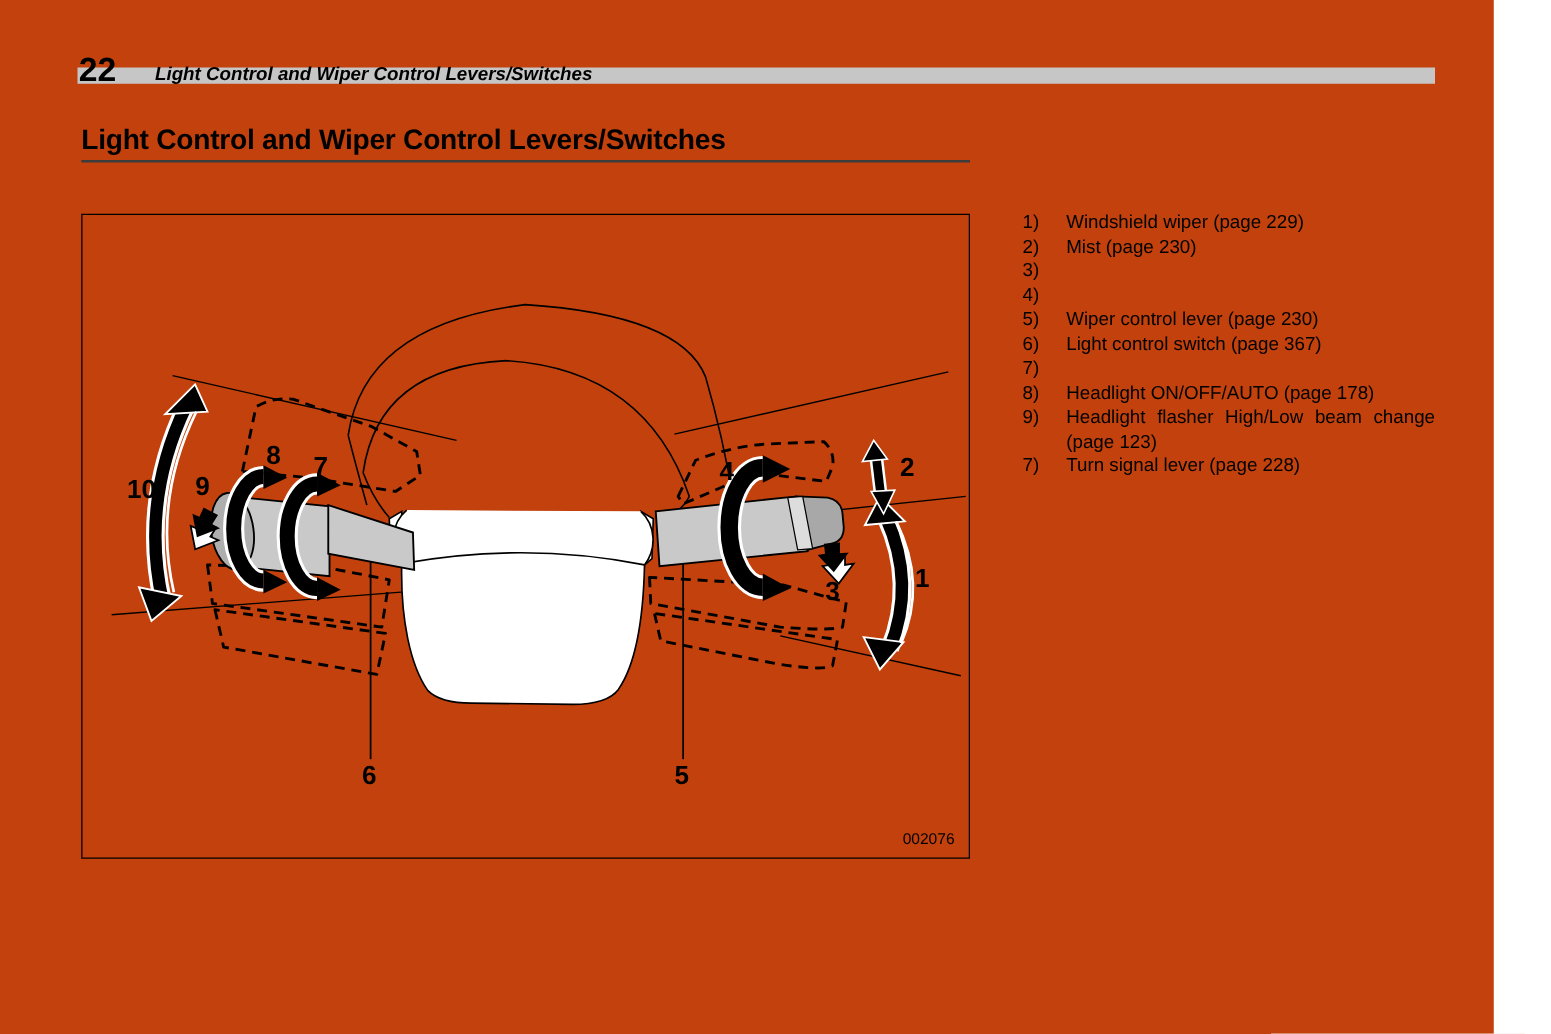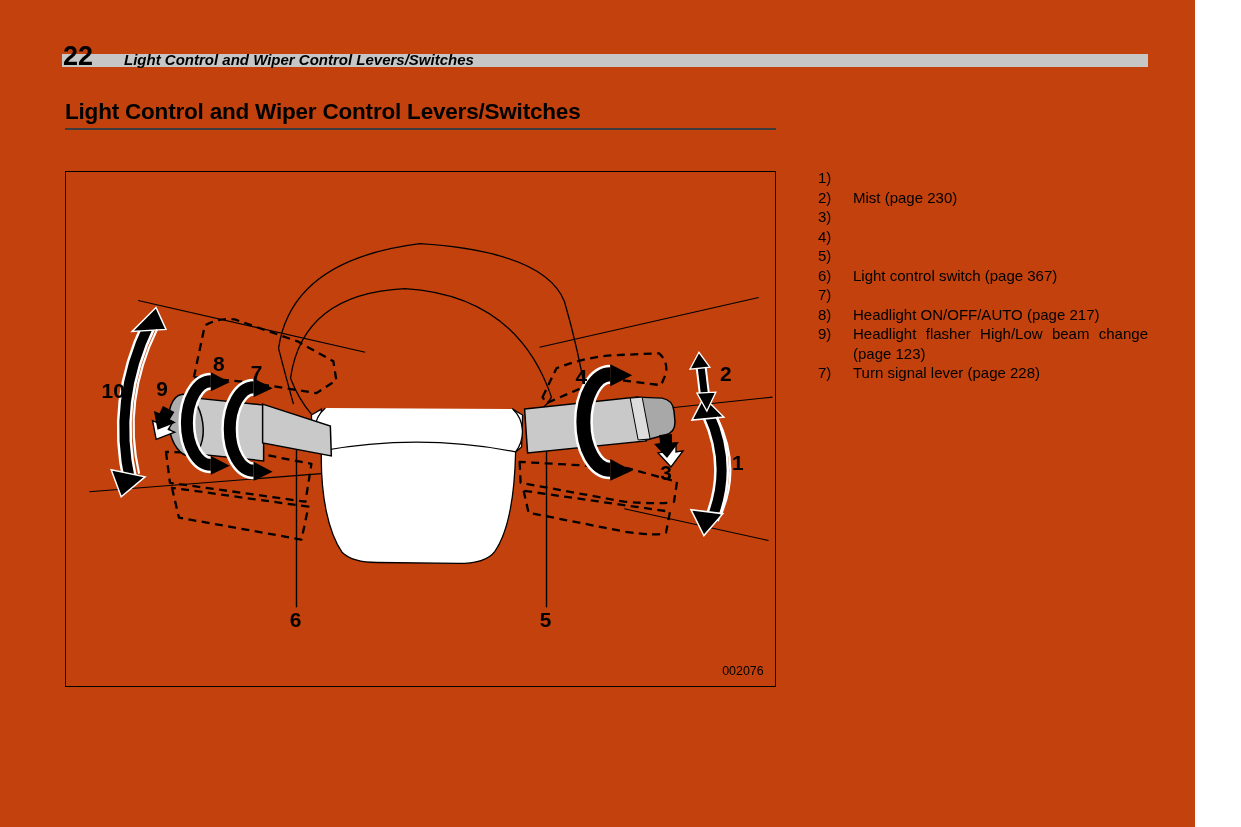--- a/index.html
+++ b/index.html
@@ -153,51 +153,53 @@
         <text class="callout" x="674" y="299">1</text>
       </g>
 
       <text class="figcode" x="700" y="505" text-anchor="end">002076</text>
     </svg>
   </div>
 
   <div class="legend">
     <div class="legrow">
       <div class="legnum">1)</div>
+      <div class="legtext">Windshield wiper (page 229)</div>
     </div>
 
     <div class="legrow">
       <div class="legnum">2)</div>
       <div class="legtext">Mist (page 230)</div>
     </div>
 
     <div class="legrow">
       <div class="legnum">3)</div>
     </div>
 
     <div class="legrow">
       <div class="legnum">4)</div>
     </div>
 
     <div class="legrow">
       <div class="legnum">5)</div>
+      <div class="legtext">Wiper control lever (page 230)</div>
     </div>
 
     <div class="legrow">
       <div class="legnum">6)</div>
       <div class="legtext">Light control switch (page 367)</div>
     </div>
 
     <div class="legrow">
       <div class="legnum">7)</div>
     </div>
 
     <div class="legrow">
       <div class="legnum">8)</div>
-      <div class="legtext">Headlight ON/OFF/AUTO (page 217)</div>
+      <div class="legtext">Headlight ON/OFF/AUTO (page 178)</div>
     </div>
 
     <div class="legrow">
       <div class="legnum">9)</div>
       <div class="legtext">Headlight flasher High/Low beam change (page 123)</div>
     </div>
 
     <div class="legrow">
       <div class="legnum">7)</div>
       <div class="legtext">Turn signal lever (page 228)</div>

